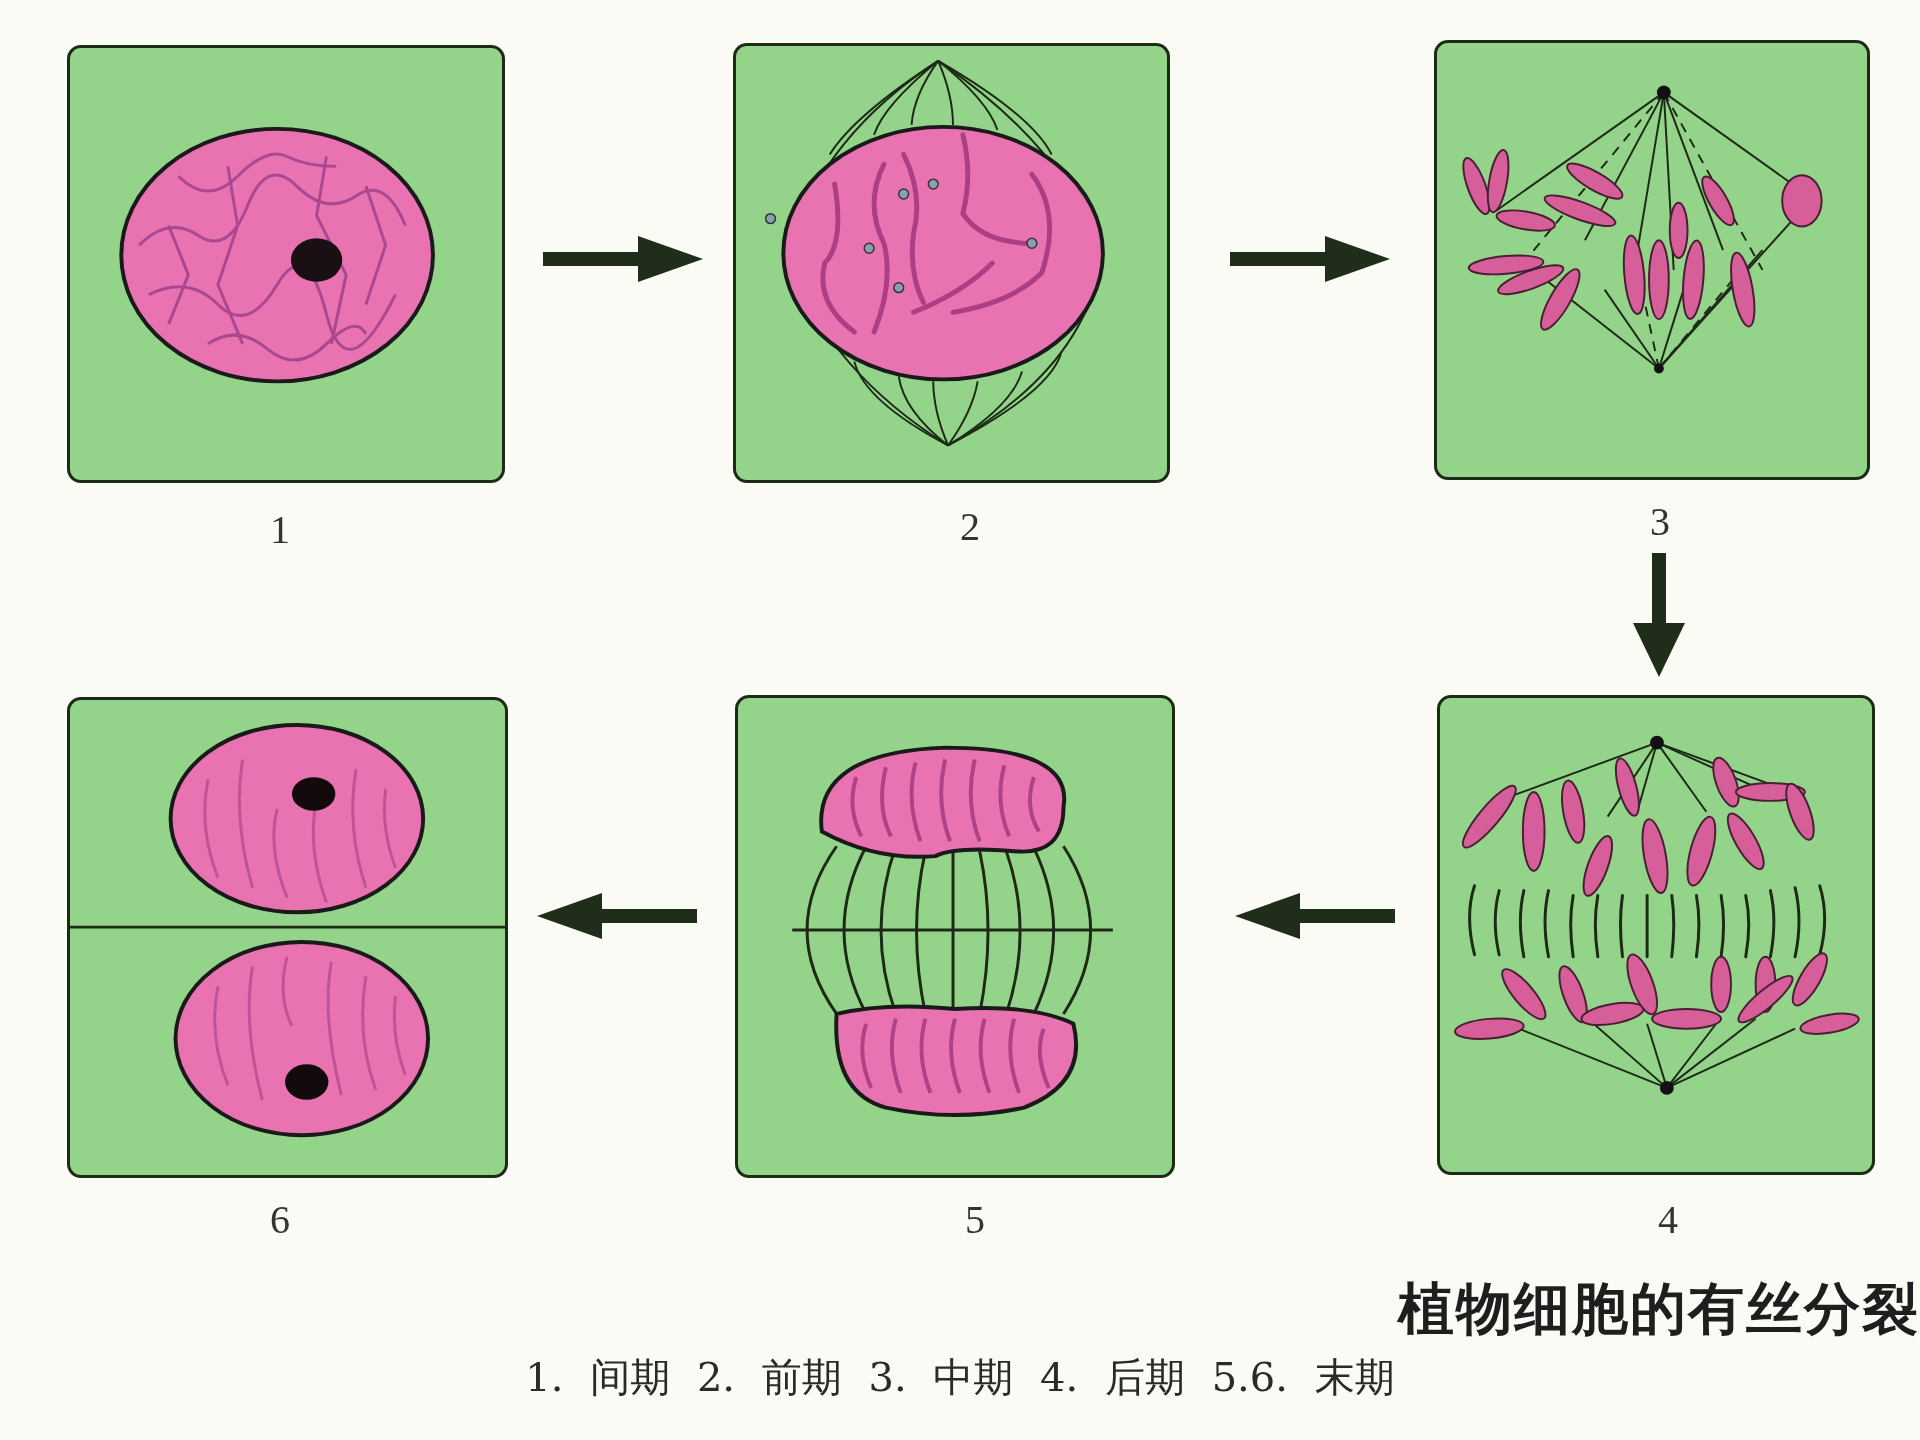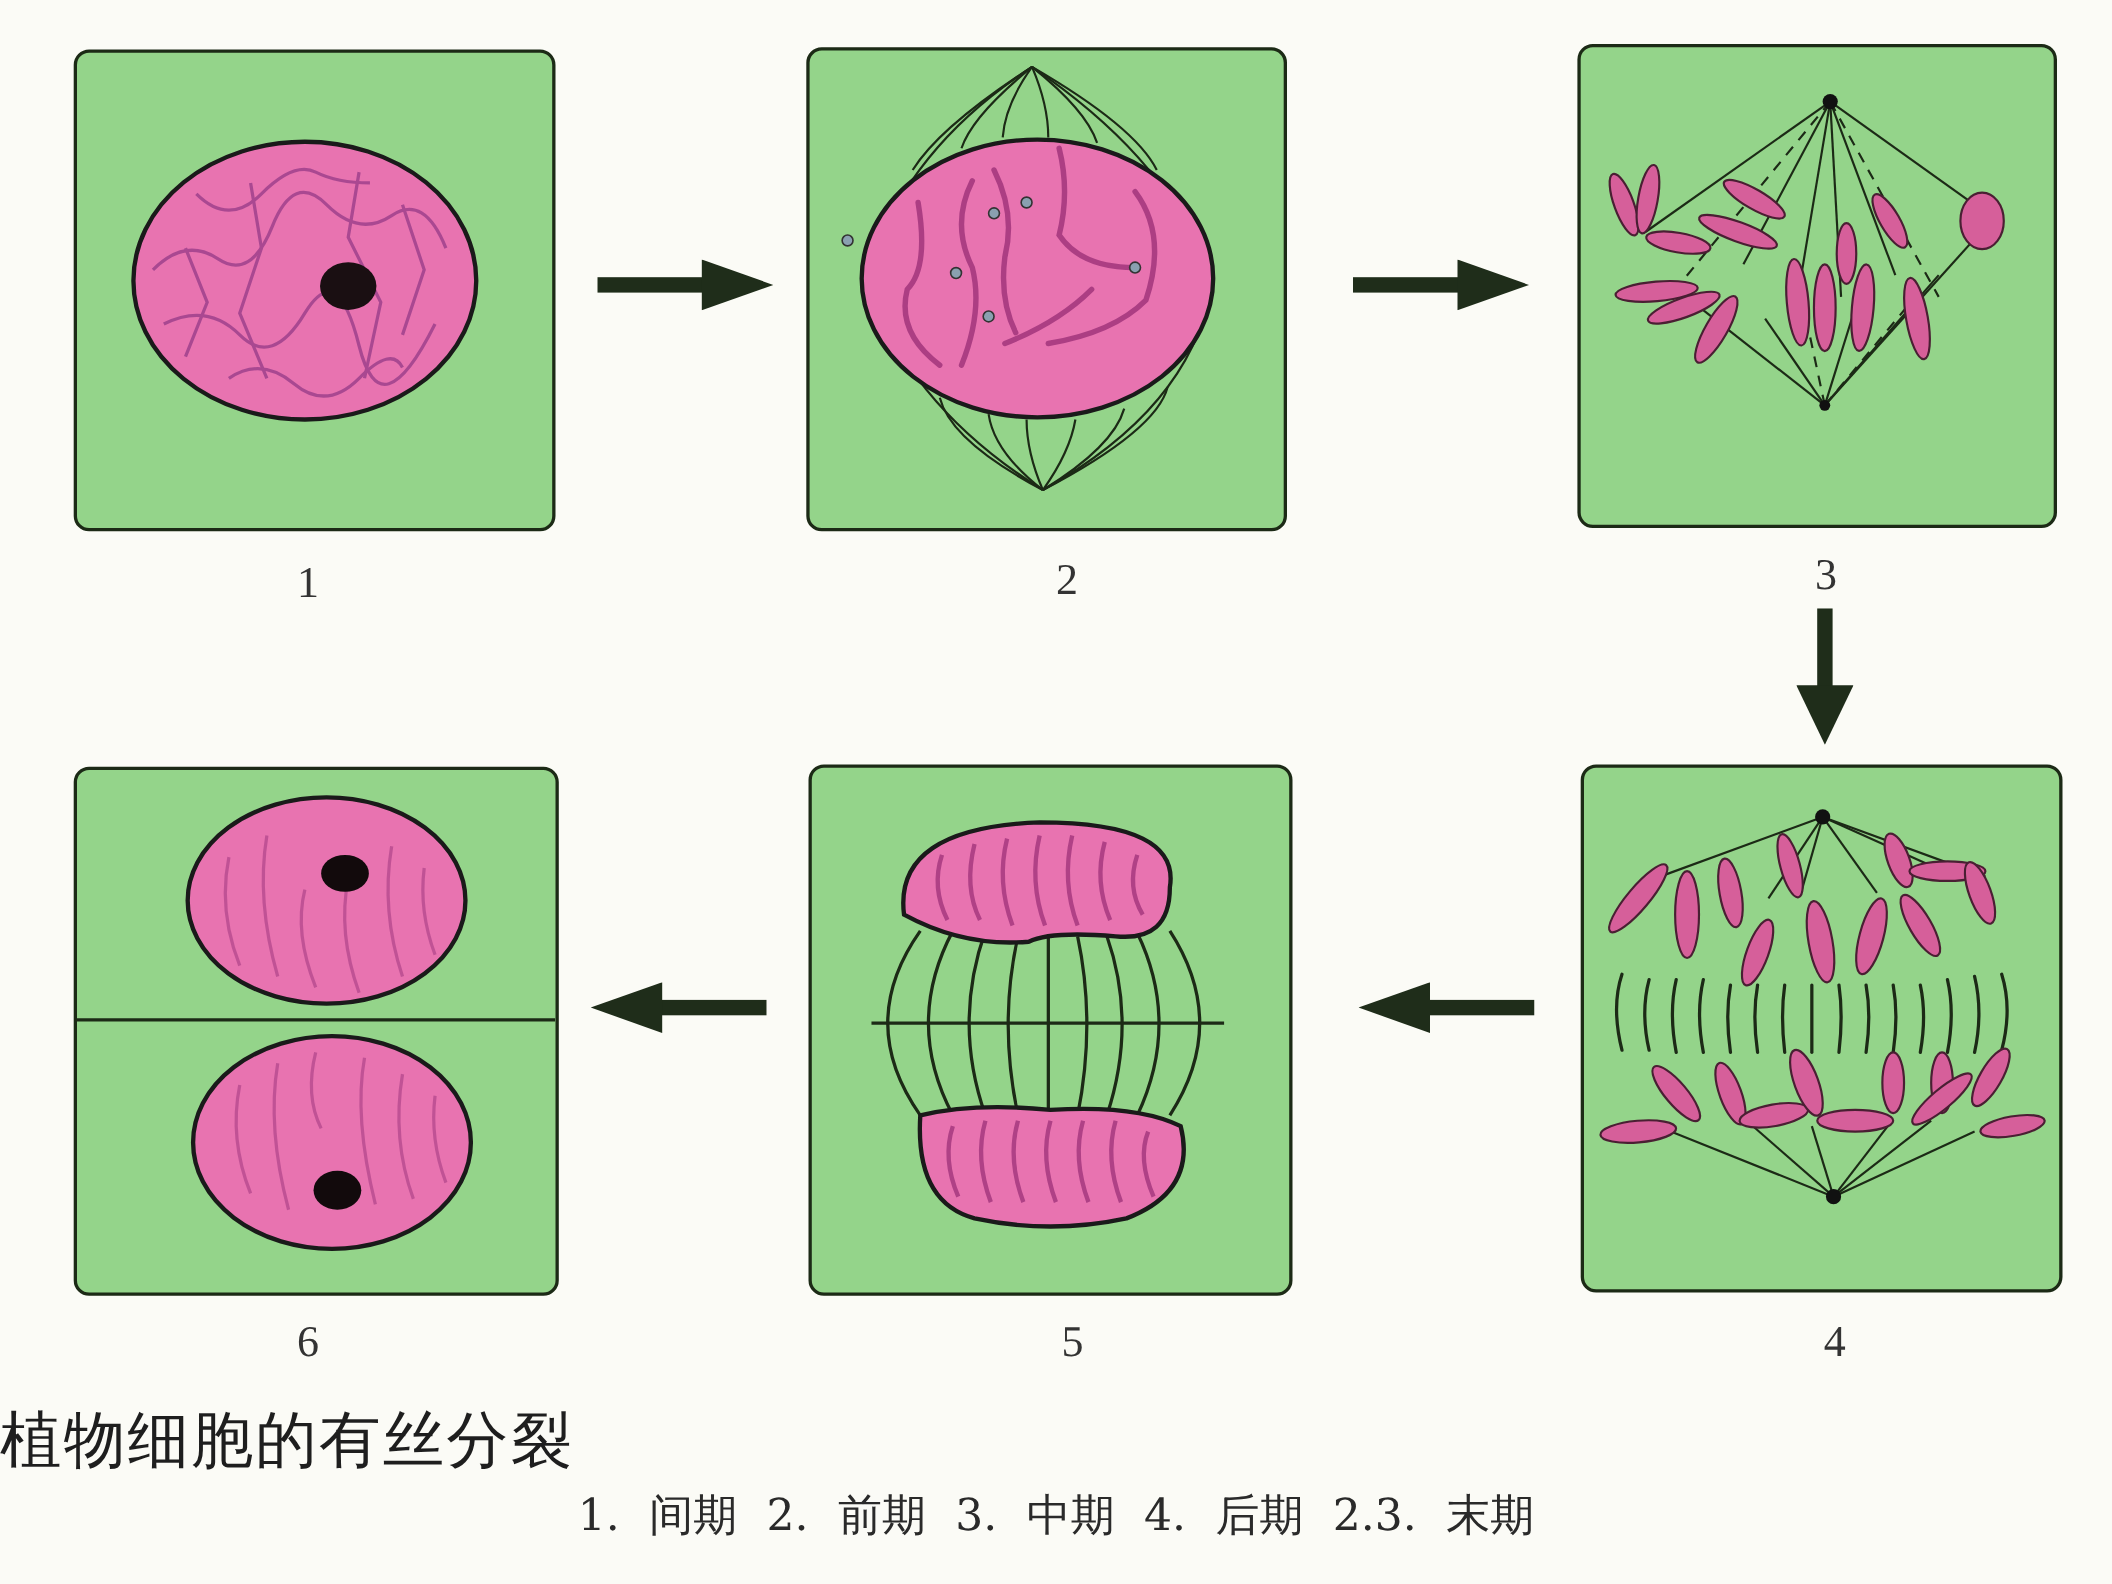--- a/index.html
+++ b/index.html
@@ -14,22 +14,22 @@
     overflow:hidden;
   }
   .panel svg { position:absolute; left:0; top:0; width:100%; height:100%; }
   .label {
     position:absolute; width:60px; margin-left:-30px; text-align:center;
     font-size:40px; color:#333; line-height:1;
     font-family:"Liberation Serif","DejaVu Serif",serif;
   }
   .arrow { position:absolute; }
   .title {
-    position:absolute; left:0; width:1920px; top:1272px; text-align:left;
-    font-size:56px; font-weight:normal; color:#1e1e1e; letter-spacing:2px;
+    position:absolute; left:0; width:1920px; top:1272px; text-align:right;
+    font-size:56px; font-weight:bold; color:#1e1e1e; letter-spacing:2px;
     font-family:"DejaVu Sans","Liberation Sans",sans-serif;
   }
   .subtitle {
     position:absolute; left:0; width:1920px; top:1350px; text-align:center;
     font-size:40px; color:#2a2a2a; word-spacing:14px;
     font-family:"DejaVu Serif","Liberation Serif",serif;
   }
 </style>
 </head>
 <body>
@@ -277,13 +277,13 @@
 <svg class="arrow" style="left:1235px;top:893px;width:160px;height:46px;" viewBox="0 0 160 46">
   <rect x="60" y="16" width="100" height="14" fill="#1f2d1a"></rect>
   <polygon points="65,0 0,23 65,46" fill="#1f2d1a"></polygon>
 </svg>
 <svg class="arrow" style="left:537px;top:893px;width:160px;height:46px;" viewBox="0 0 160 46">
   <rect x="60" y="16" width="100" height="14" fill="#1f2d1a"></rect>
   <polygon points="65,0 0,23 65,46" fill="#1f2d1a"></polygon>
 </svg>
 
 <div class="title">植物细胞的有丝分裂</div>
-<div class="subtitle">1. 间期  2. 前期  3. 中期  4. 后期  2.3. 末期</div>
+<div class="subtitle">1. 间期  2. 前期  3. 中期  4. 后期  5.6. 末期</div>
 
 </body></html>

